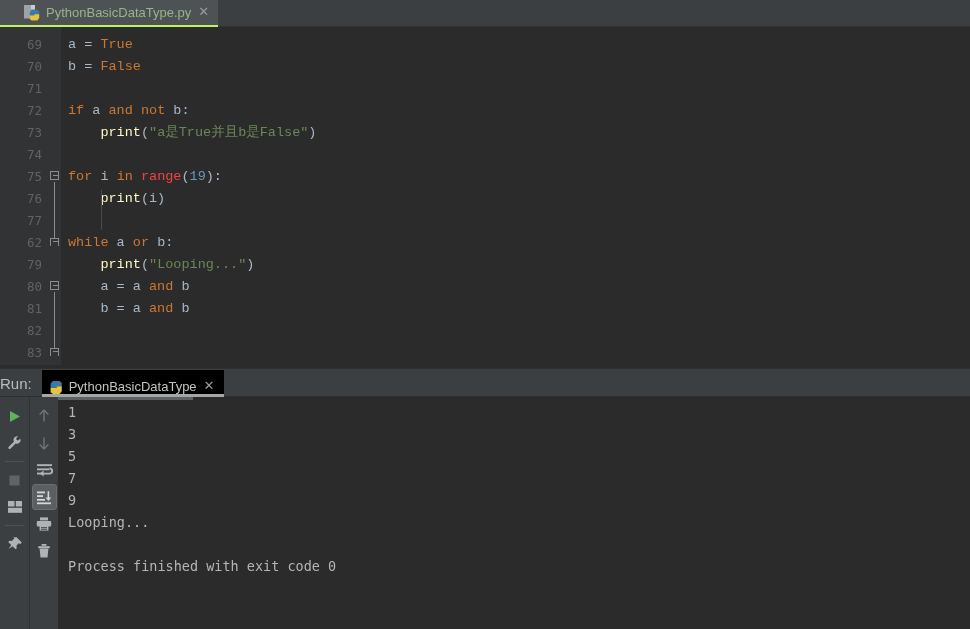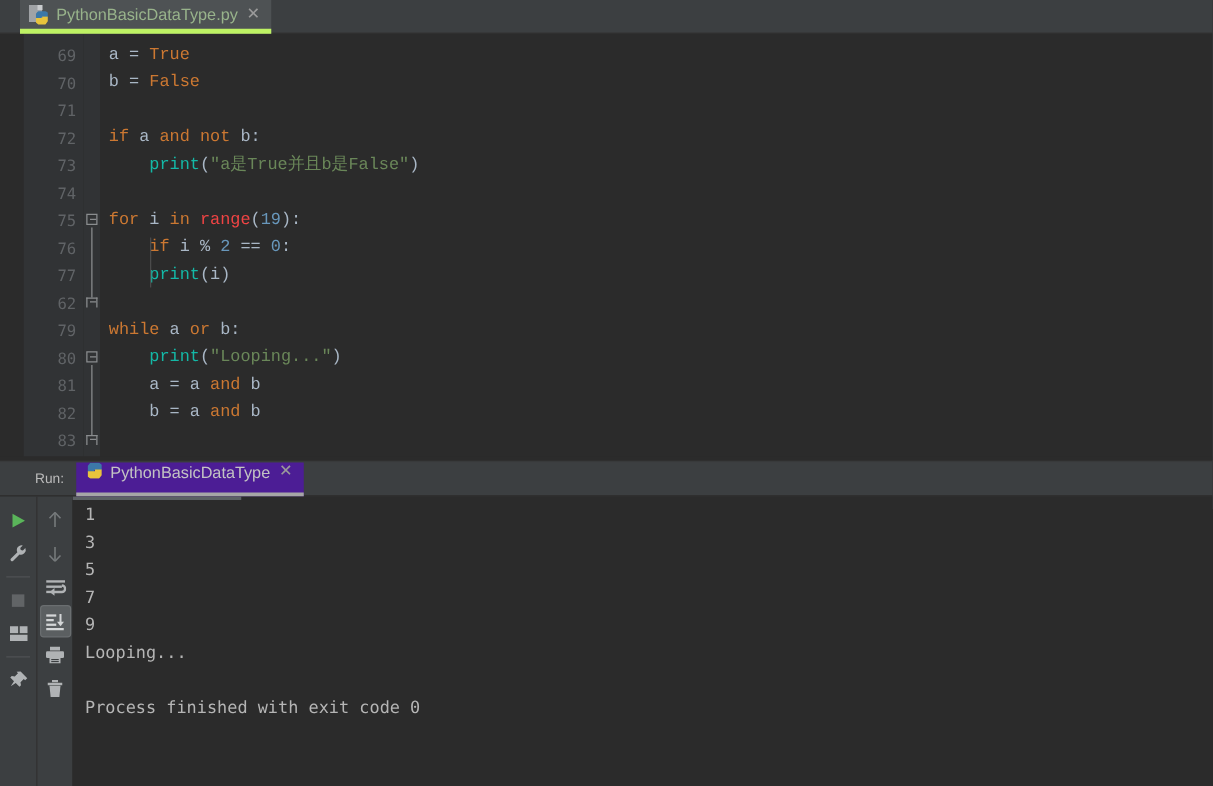--- a/index.html
+++ b/index.html
@@ -31,26 +31,25 @@
   }
   .tabbar::after{
     content:"";
     position:absolute; left:0; right:0; bottom:0; height:1px;
     background:#323232;
   }
   .editor-tab {
     display: flex;
     align-items: center;
     gap: 6px;
-    padding: 0 8px 0 7px;
+    padding: 0 8px 0 24px;
     background: #4e5254;
-    border-bottom: 4px solid #bef264;
+    border-bottom: 2px solid #bef264;
     position: relative;
     z-index: 2;
-    margin-left: 16px;
   }
   .editor-tab .tab-label {
     font-size: 13px;
     color: #98b38b;
     white-space: nowrap;
   }
   .tab-close {
     font-size: 13px;
     color: #9a9a9a;
     line-height: 1;
@@ -103,21 +102,20 @@
   }
   .file-py-icon .pysnake .s1, .file-py-icon .pysnake .s2 { width: 11px; height: 11px; }
 
   
   .editor {
     flex: 0 0 341px;
     display: flex;
     background: #2b2b2b;
     position: relative;
     overflow: hidden;
-    padding-left: 19px;
   }
   .gutter {
     width: 48px;
     background: #313335;
     flex: 0 0 48px;
     padding-top: 7px;
     text-align: right;
   }
   .gutter .ln {
     height: 22px;
@@ -197,21 +195,21 @@
     font-size: 13.5px;
     color: #a9b7c6;
     padding-left: 7px;
   }
   .indent-guide {
     position: absolute;
     width: 1px;
     background: #4b4b4b;
   }
   .kw   { color: #cc7832; }
-  .fn   { color: #14b8a6; }
+  .fn   { color: #fef9c3; }
   .bi   { color: #ef4444; }
   .num  { color: #6897bb; }
   .str  { color: #6a8759; }
   .pl   { color: #a9b7c6; }
 
   .editor-hscroll {
     position: absolute;
     left: 0; bottom: 0;
     height: 3px;
     width: 100%;
@@ -233,32 +231,32 @@
     align-items: stretch;
     position: relative;
   }
   .runbar::after {
     content: "";
     position: absolute;
     left: 0; right: 0; bottom: 0; height: 1px;
     background: #2f2f2f;
   }
   .run-label {
-    font-size: 11px;
+    font-size: 15px;
     color: #bbbbbb;
-    padding: 0 10px 0 28px;
+    padding: 0 10px 0 0;
     line-height: 27px;
   }
   .run-tab {
     display: flex;
-    align-items: flex-start;
+    align-items: flex-end;
     gap: 6px;
     padding: 0 8px;
     border-bottom: 3px solid #a6a6a6;
-    background: #4c1d95;
+    background: #000000;
     position: relative;
     z-index: 2;
   }
   .run-tab .tab-label {
     font-size: 13px;
     color: #c3c3c3;
     white-space: nowrap;
   }
 
   
@@ -389,21 +387,20 @@
         <div class="fold-stem" style="top: 265px; height: 56px;"></div>
       </div>
     <div class="codearea" id="codearea">
         <div class="cline"><span class="pl">a </span><span class="pl">= </span><span class="kw">True</span></div>
         <div class="cline"><span class="pl">b </span><span class="pl">= </span><span class="kw">False</span></div>
         <div class="cline">&nbsp;</div>
         <div class="cline"><span class="kw">if</span><span class="pl"> a </span><span class="kw">and</span><span class="pl"> </span><span class="kw">not</span><span class="pl"> b:</span></div>
         <div class="cline"><span class="pl">    </span><span class="fn">print</span><span class="pl">(</span><span class="str">"a是True并且b是False"</span><span class="pl">)</span></div>
         <div class="cline">&nbsp;</div>
         <div class="cline"><span class="kw">for</span><span class="pl"> i </span><span class="kw">in</span><span class="pl"> </span><span class="bi">range</span><span class="pl">(</span><span class="num">19</span><span class="pl">):</span></div>
-        <div class="cline"><span class="pl">    </span><span class="kw">if</span><span class="pl"> i % </span><span class="num">2</span><span class="pl"> == </span><span class="num">0</span><span class="pl">:</span></div>
         <div class="cline"><span class="pl">    </span><span class="fn">print</span><span class="pl">(i)</span></div>
         <div class="cline">&nbsp;</div>
         <div class="cline"><span class="kw">while</span><span class="pl"> a </span><span class="kw">or</span><span class="pl"> b:</span></div>
         <div class="cline"><span class="pl">    </span><span class="fn">print</span><span class="pl">(</span><span class="str">"Looping..."</span><span class="pl">)</span></div>
         <div class="cline"><span class="pl">    a = a </span><span class="kw">and</span><span class="pl"> b</span></div>
         <div class="cline"><span class="pl">    b = a </span><span class="kw">and</span><span class="pl"> b</span></div>
         <div class="indent-guide" style="left: 40px; top: 163px; height: 40px;"></div>
       </div>
     <div class="editor-hscroll"></div>
   </div>

